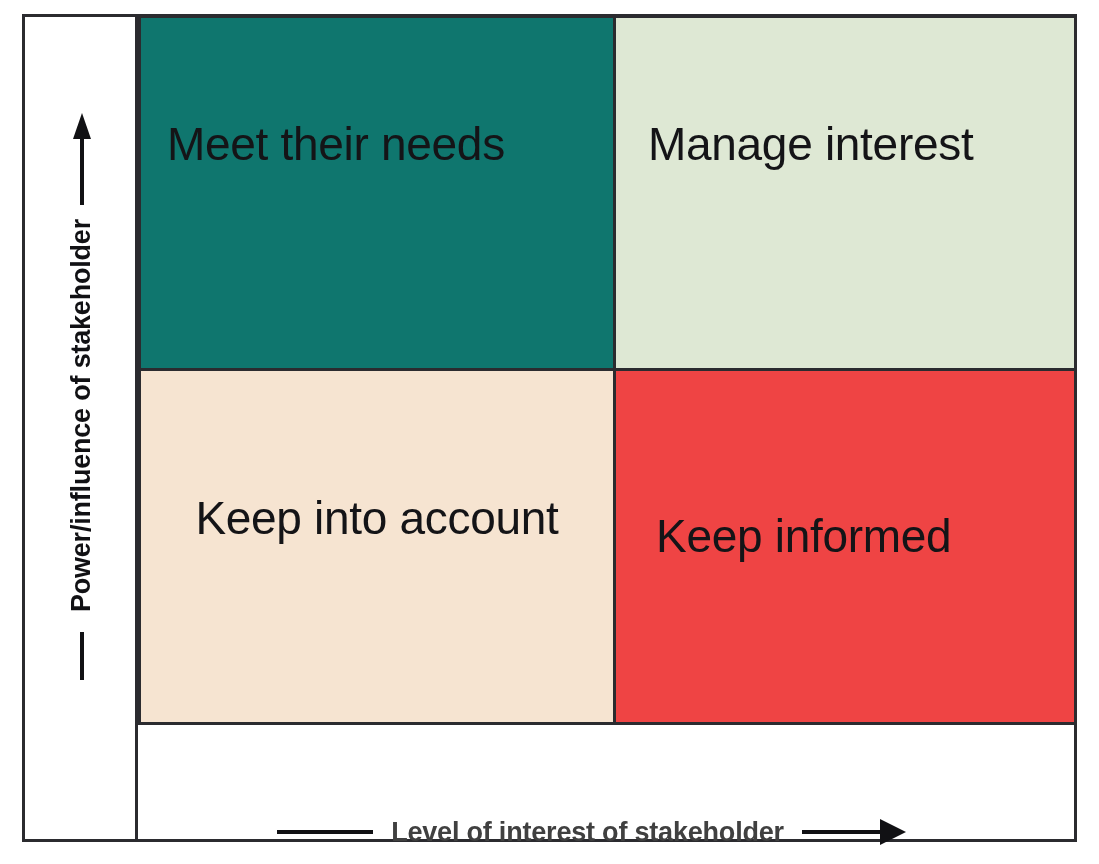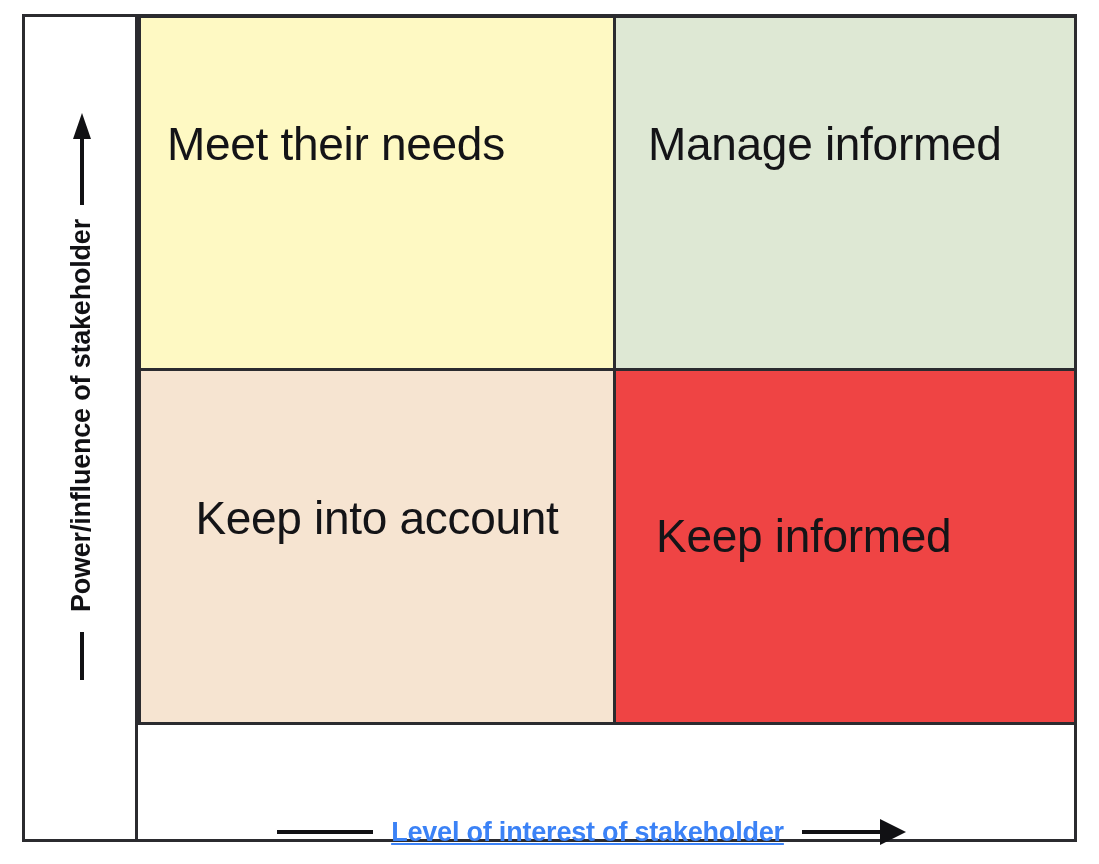--- a/index.html
+++ b/index.html
@@ -248,42 +248,42 @@
         <div class="head" style="border-bottom-color: rgb(17, 17, 20);"></div>
         <div class="shaft" style="background-color: rgb(17, 17, 20);"></div>
       </div>
       <div class="y-axis-label" style="color: rgb(17, 17, 20);">Power/influence of stakeholder</div>
       <div class="y-axis-tail" style="background-color: rgb(17, 17, 20);"></div>
     </div>
   </div>
 
   <div class="matrix-grid" style="border-color: rgb(43, 43, 47);">
 
-    <div class="quadrant q-top-left" style="background-color: #fef9c3; border-color: rgb(43, 43, 47); align-items: center;">
+    <div class="quadrant q-top-left" style="background-color: #0f766e; border-color: rgb(43, 43, 47); align-items: center;">
       <span class="quadrant-label">Meet their needs</span>
     </div>
 
     <div class="quadrant q-top-right" style="background-color: rgb(222, 232, 212); border-color: rgb(43, 43, 47);">
-      <span class="quadrant-label">Manage informed</span>
+      <span class="quadrant-label">Manage interest</span>
     </div>
 
     <div class="quadrant q-bottom-left" style="background-color: rgb(246, 228, 209); border-color: rgb(43, 43, 47);">
       <span class="quadrant-label">Keep into account</span>
     </div>
 
     <div class="quadrant q-bottom-right" style="background-color: #ef4444; border-color: rgb(43, 43, 47);">
       <span class="quadrant-label">Keep informed</span>
     </div>
 
   </div>
 
   <div class="x-axis-area">
     <div class="x-axis-stack">
       <div class="x-axis-tail" style="background-color: rgb(17, 17, 20);"></div>
-      <div class="x-axis-label" style="color: #3b82f6; text-decoration: underline;">Level of interest of stakeholder</div>
+      <div class="x-axis-label" style="color: #404040;">Level of interest of stakeholder</div>
       <div class="x-arrow">
         <div class="shaft" style="background-color: rgb(17, 17, 20);"></div>
         <div class="head" style="border-left-color: rgb(17, 17, 20);"></div>
       </div>
     </div>
   </div>
 
 </div>
 
 </body></html>

